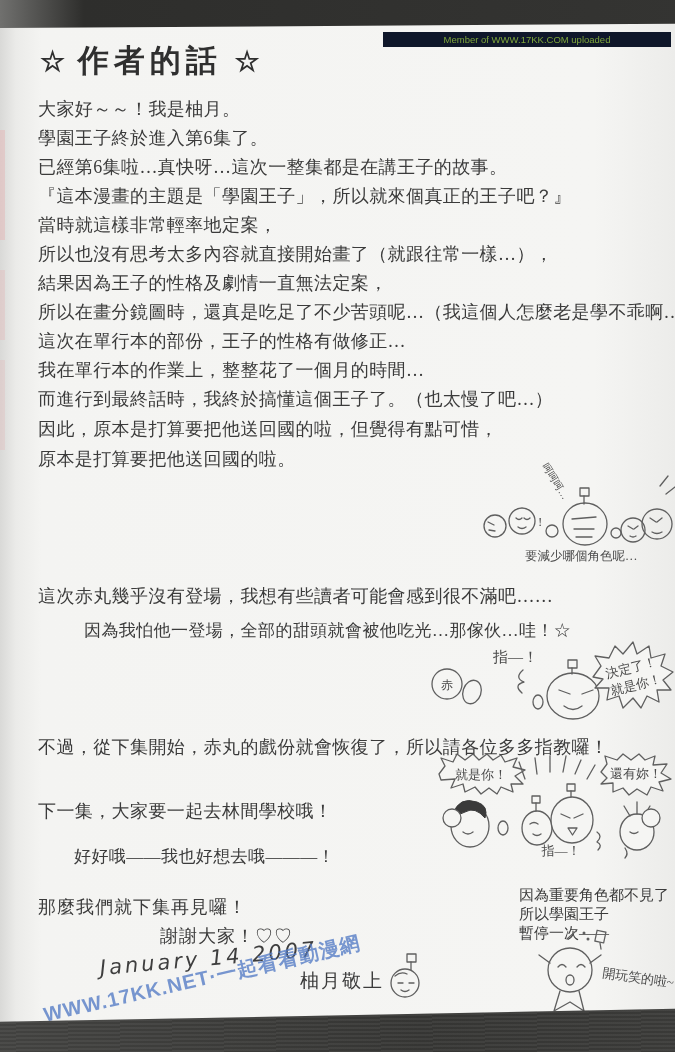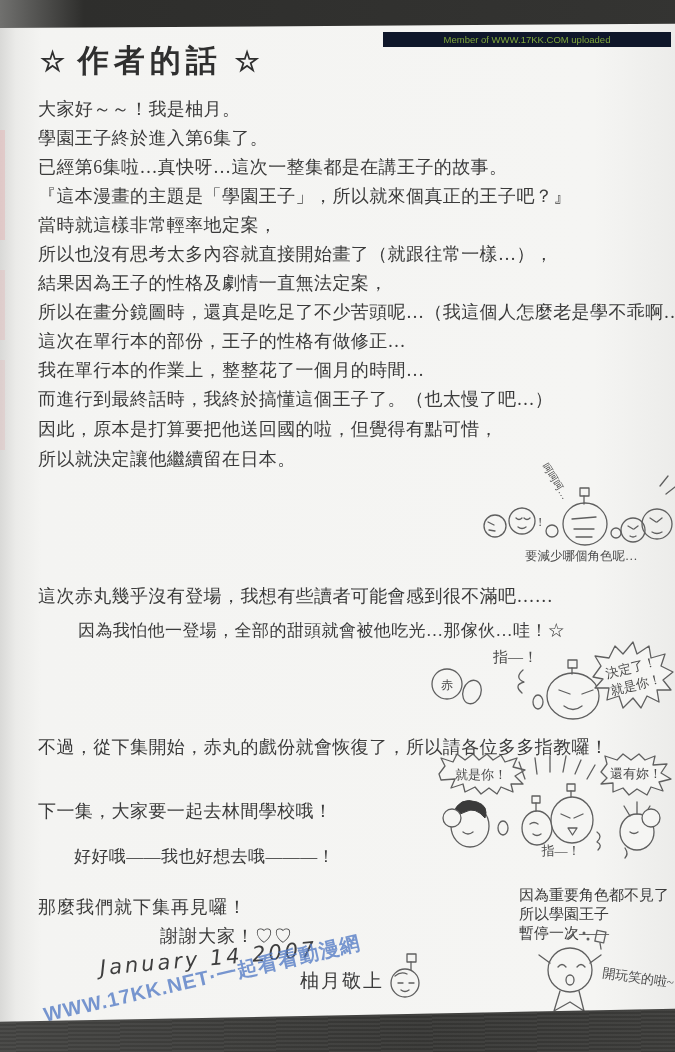--- a/index.html
+++ b/index.html
@@ -70,21 +70,21 @@
     <div>所以也沒有思考太多內容就直接開始畫了（就跟往常一樣…），</div>
     <div>結果因為王子的性格及劇情一直無法定案，</div>
     <div>所以在畫分鏡圖時，還真是吃足了不少苦頭呢…（我這個人怎麼老是學不乖啊…）</div>
     <div>這次在單行本的部份，王子的性格有做修正…</div>
     <div>我在單行本的作業上，整整花了一個月的時間…</div>
   </div>
 
   <div class="block lh30" style="top:384px;">
     <div>而進行到最終話時，我終於搞懂這個王子了。（也太慢了吧…）</div>
     <div>因此，原本是打算要把他送回國的啦，但覺得有點可惜，</div>
-    <div>所以就決定讓他繼續留在日本。</div>
+    <div>原本是打算要把他送回國的啦。</div>
   </div>
 
 
   <svg class="doodle" style="left:480px;top:452px;" width="195" height="115" viewBox="0 0 195 115">
     <text x="62" y="14" font-size="10" transform="rotate(58 62 14)">呵呵呵…</text>
     <circle class="st" cx="15" cy="74" r="11"></circle>
     <path class="st" d="M8,70 l6,3 M9,78 l6,1"></path>
     <circle class="st" cx="42" cy="69" r="13"></circle>
     <path class="st" d="M36,66 q3,3 6,0 M44,66 q3,3 6,0 M38,75 q4,3 8,0"></path>
     <text x="58" y="74" font-size="13">!</text>
@@ -94,21 +94,21 @@
     <path class="st" d="M104,44 L104,52 M92,67 l24,-2 M94,77 l20,0 M96,85 l16,0"></path>
     <circle class="st" cx="136" cy="81" r="5"></circle>
     <circle class="st" cx="153" cy="78" r="12"></circle>
     <path class="st" d="M148,74 l5,3 M158,74 l-4,3 M150,84 q3,2 6,0"></path>
     <circle class="st" cx="177" cy="72" r="15"></circle>
     <path class="st" d="M170,66 l6,4 M182,66 l-5,4 M172,80 q5,3 10,0 M180,34 l8,-10 M186,42 l9,-7"></path>
     <text x="45" y="108" font-size="12.5">要減少哪個角色呢…</text>
   </svg>
 
   <div class="line" style="left:38px;top:585px;">這次赤丸幾乎沒有登場，我想有些讀者可能會感到很不滿吧……</div>
-  <div class="line small" style="left:78px;top:620px;">因為我怕他一登場，全部的甜頭就會被他吃光…那傢伙…哇！☆</div>
+  <div class="line small" style="left:84px;top:620px;">因為我怕他一登場，全部的甜頭就會被他吃光…那傢伙…哇！☆</div>
 
   <svg class="doodle" style="left:425px;top:632px;" width="250" height="100" viewBox="0 0 250 100">
     <circle class="stf" cx="22" cy="52" r="15"></circle>
     <text x="22" y="57" text-anchor="middle" font-size="12">赤</text>
     <ellipse class="st" cx="47" cy="60" rx="9" ry="12" transform="rotate(18 47 60)"></ellipse>
     <text x="68" y="30" font-size="15">指—！</text>
     <path class="st" d="M98,38 q-9,8 1,12 q-11,3 -2,11"></path>
     <ellipse class="st" cx="113" cy="70" rx="5" ry="7"></ellipse>
     <ellipse class="stf" cx="148" cy="64" rx="26" ry="23"></ellipse>
     <rect class="st" x="143" y="28" width="9" height="8"></rect>

